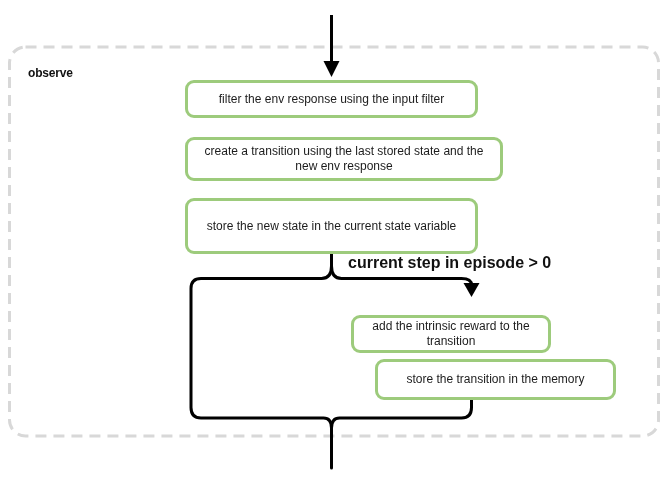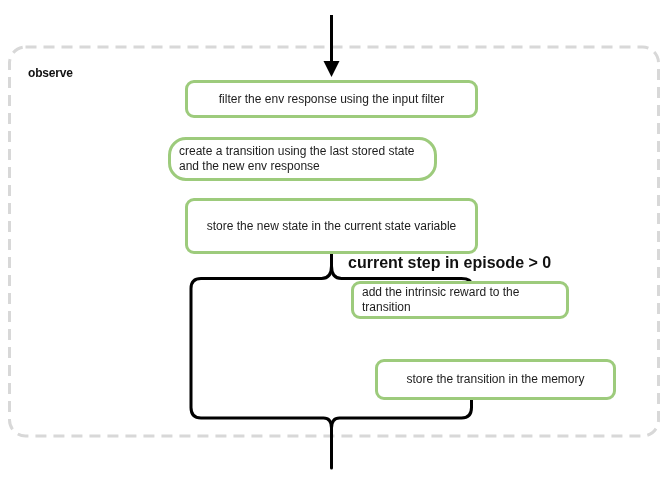--- a/index.html
+++ b/index.html
@@ -33,29 +33,30 @@
   }
   .node {
     position: absolute;
     box-sizing: border-box;
     background: #ffffff;
     border: 3px solid #9dcb7c;
     border-radius: 9px;
     display: flex;
     align-items: center;
     justify-content: center;
+    text-align: center;
     font-size: 12px;
     line-height: 15px;
     color: #1c1c1c;
     padding: 2px 8px;
   }
   .node-1 { left: 185px; top: 80px;  width: 293px; height: 38px; }
-  .node-2 { left: 168px; top: 137px; width: 269px; height: 44px; border-radius: 18px; }
+  .node-2 { left: 185px; top: 137px; width: 318px; height: 44px; }
   .node-3 { left: 185px; top: 198px; width: 293px; height: 56px; }
-  .node-4 { left: 351px; top: 281px; width: 218px; height: 38px; }
+  .node-4 { left: 351px; top: 315px; width: 200px; height: 38px; }
   .node-5 { left: 351px; top: 359px; width: 241px; height: 41px; margin-left: 24px; }
   .condition-label {
     position: absolute;
     left: 348px;
     top: 254px;
     font-size: 16px;
     font-weight: bold;
     color: #111111;
     white-space: nowrap;
   }

